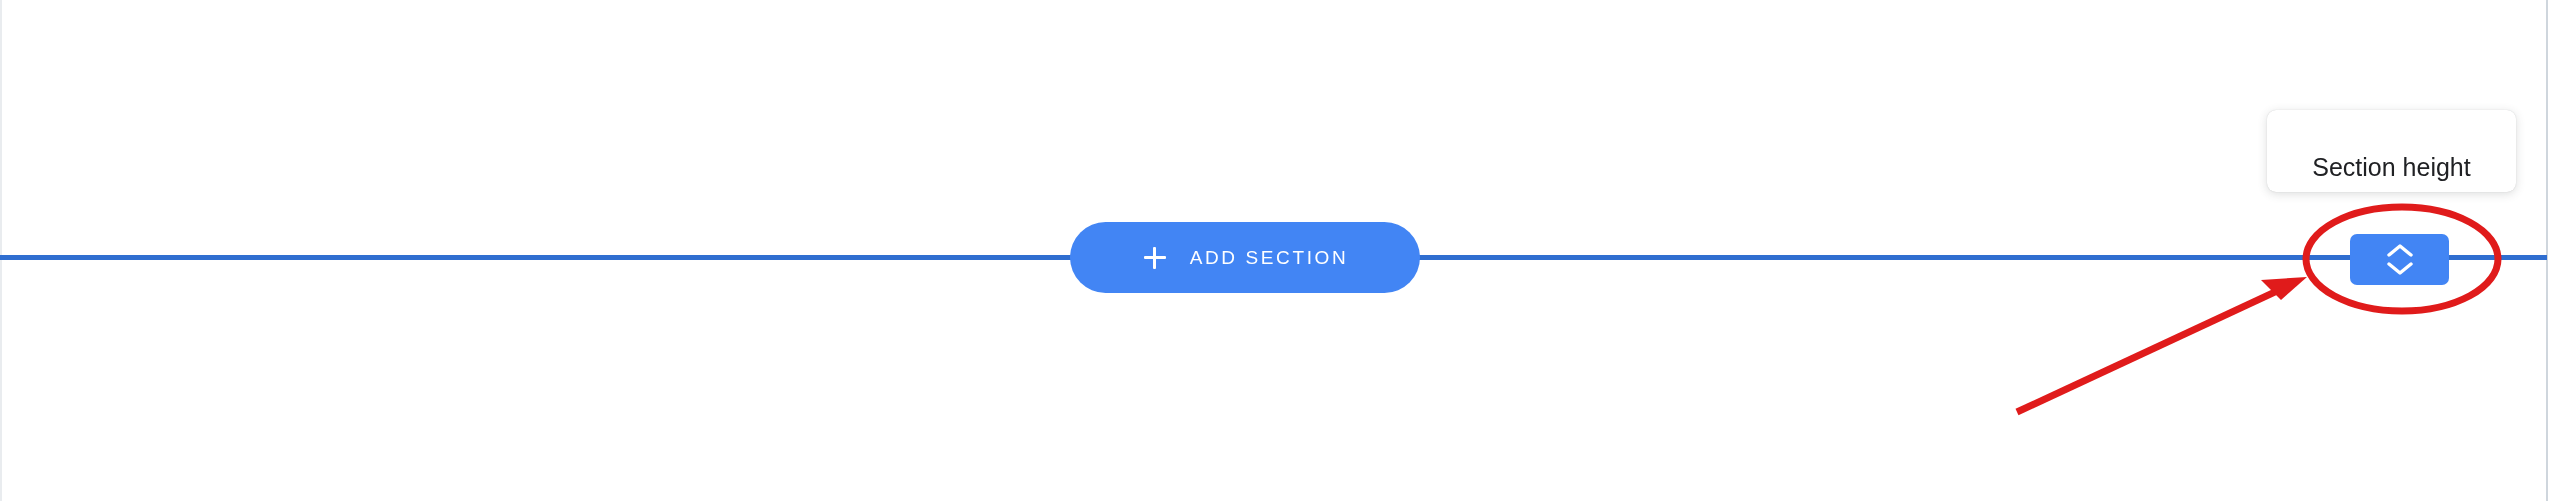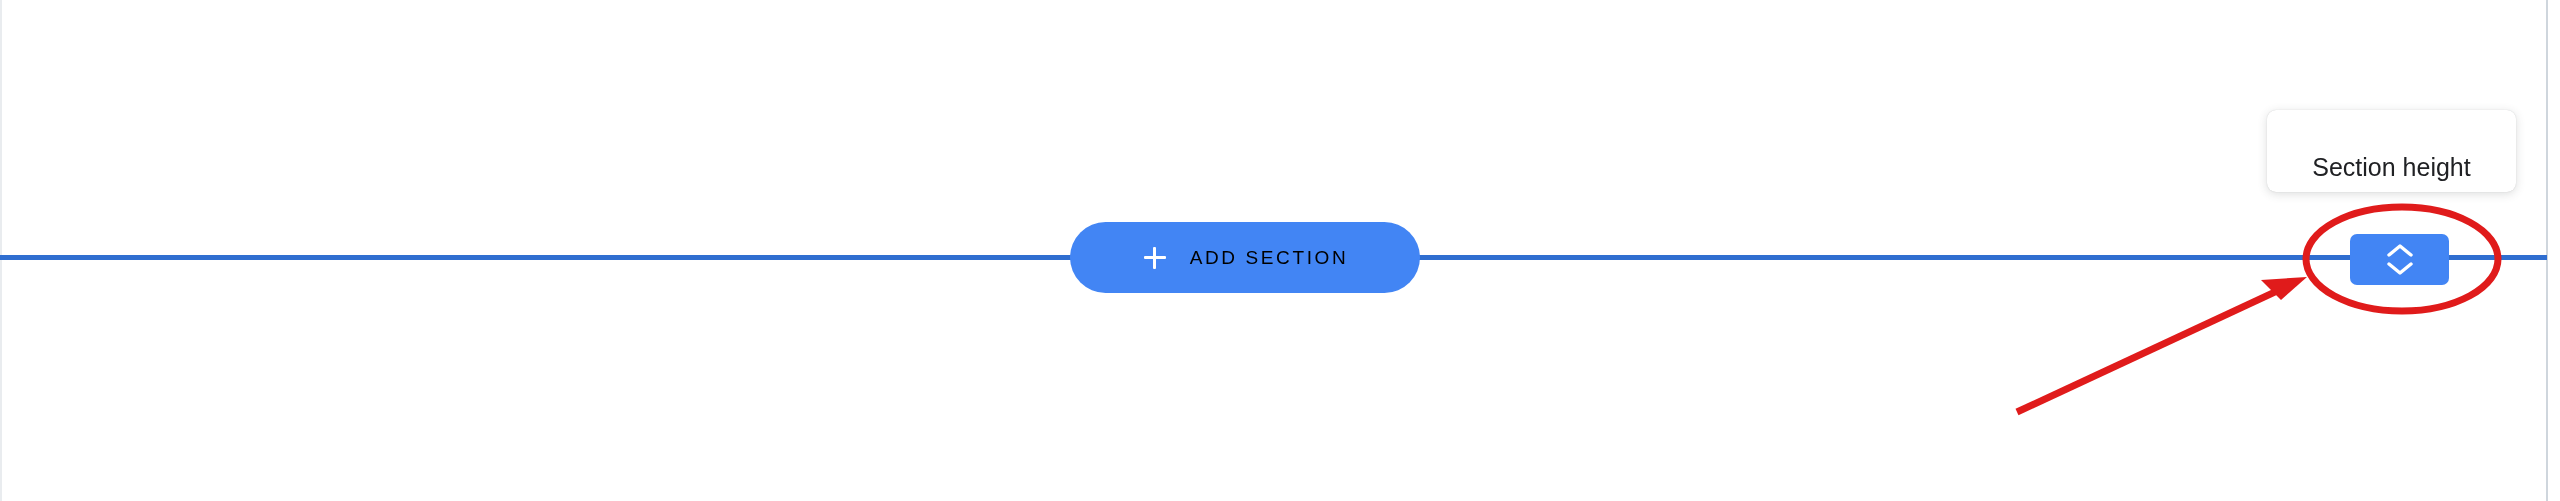--- a/index.html
+++ b/index.html
@@ -90,21 +90,21 @@
     width: 3px;
     height: 22px;
     left: 11.5px;
     top: 2px;
   }
   .add-section-button .btn-label {
     font-family: "Liberation Sans", sans-serif;
     font-size: 19px;
     font-weight: 500;
     letter-spacing: 2.6px;
-    color: #000000;
+    color: #ffffff;
     white-space: nowrap;
     line-height: 1;
     text-align: center;
   }
 
   
   .section-height-stepper {
     position: absolute;
     left: 2350px;
     top: 234px;

